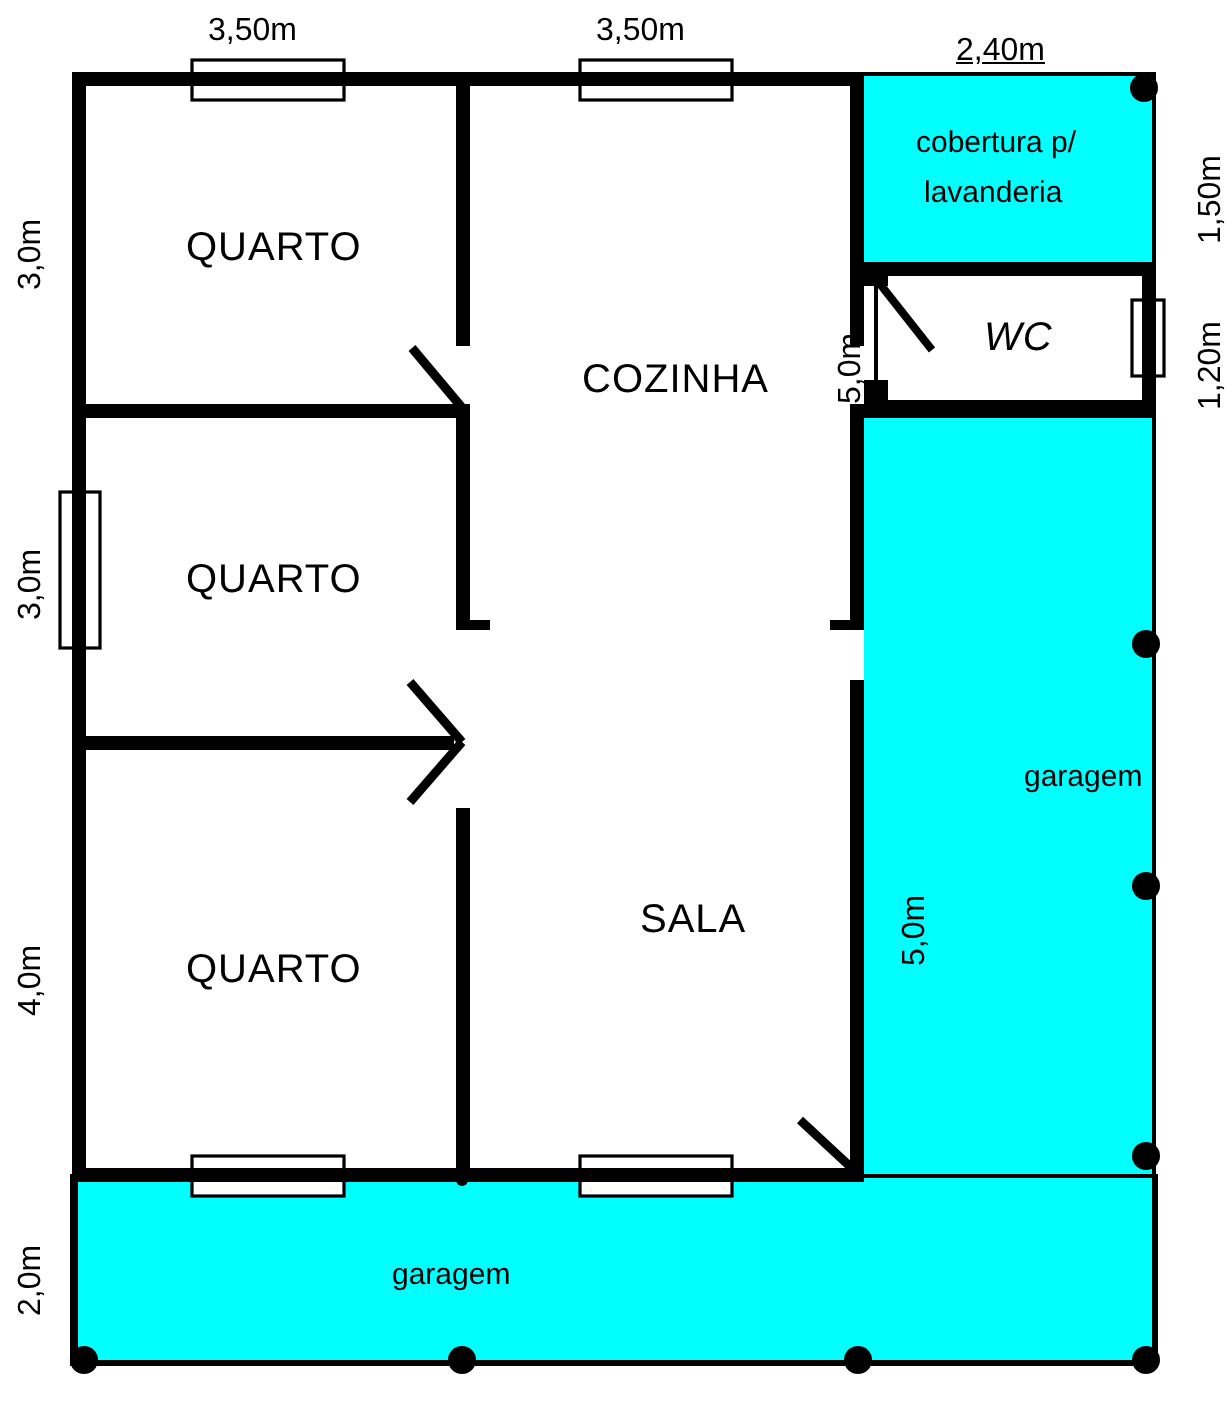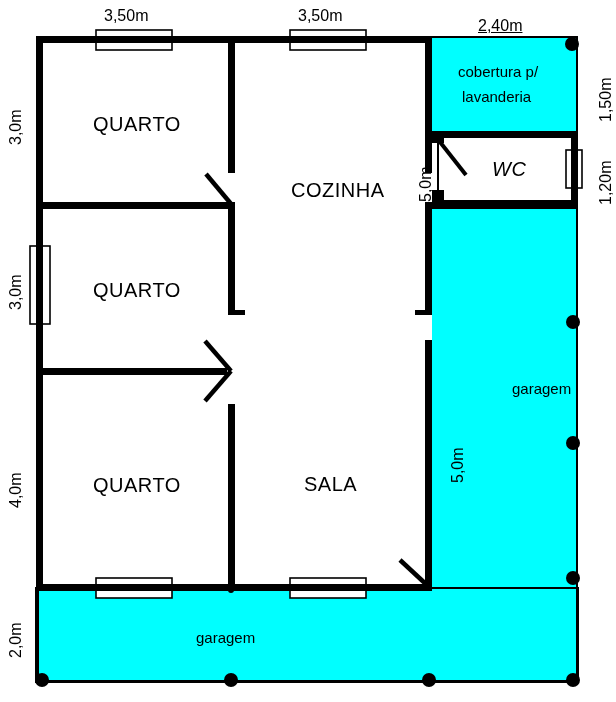--- a/index.html
+++ b/index.html
@@ -158,21 +158,21 @@
   <div class="lbl dim rot" style="left:598px; top:122px;">1,50m</div>
   <div class="lbl dim rot" style="left:598px; top:205px;">1,20m</div>
 
   <div class="lbl dim rot" style="left:418px; top:202px;">5,0m</div>
   <div class="lbl dim rot" style="left:450px; top:483px;">5,0m</div>
 
   <div class="lbl room-name" style="left:93px; top:114px;">QUARTO</div>
   <div class="lbl room-name" style="left:93px; top:280px;">QUARTO</div>
   <div class="lbl room-name" style="left:93px; top:475px;">QUARTO</div>
   <div class="lbl room-name" style="left:291px; top:180px;">COZINHA</div>
-  <div class="lbl room-name" style="left:304px; top:450px;margin-top:24px;">SALA</div>
+  <div class="lbl room-name" style="left:320px; top:450px;">SALA</div>
   <div class="lbl room-name" style="left:492px; top:159px;font-style:italic;">WC</div>
 
   <div class="lbl small-room" style="left:458px; top:64px;text-align:center;">cobertura p/</div>
   <div class="lbl small-room" style="left:462px; top:89px;text-align:right;">lavanderia</div>
 
   <div class="lbl small-room" style="left:473px; top:381px;margin-left:39px;">garagem</div>
   <div class="lbl small-room" style="left:196px; top:630px;">garagem</div>
 
 </div>
 

